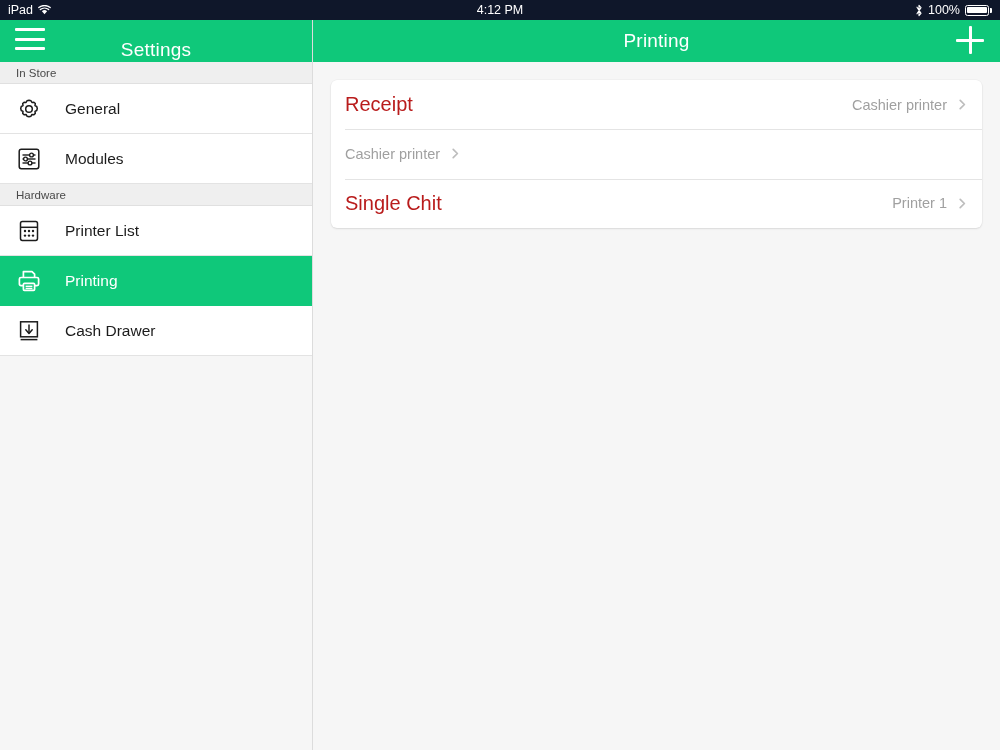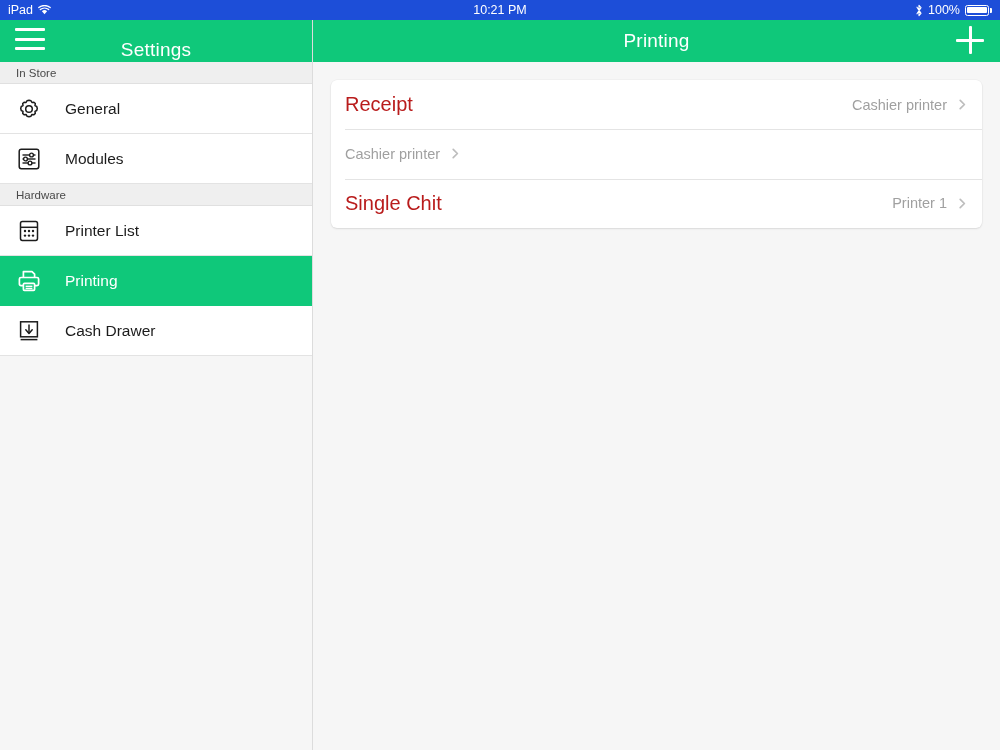--- a/index.html
+++ b/index.html
@@ -7,21 +7,21 @@
     width:1000px; height:750px;
     font-family:"Liberation Sans", sans-serif;
     background:#f6f6f6;
     overflow:hidden;
   }
   #app { position:relative; width:1000px; height:750px; display:flex; }
 
   
   .statusbar {
     position:absolute; top:0; left:0; width:1000px; height:20px;
-    background:#1d4ed8; color:#ffffff; z-index:20;
+    background:#0f172a; color:#ffffff; z-index:20;
     font-size:12.5px; line-height:20px;
   }
   .sb-left { position:absolute; left:8px; top:0; display:flex; align-items:center; gap:5px; height:20px; }
   .sb-center { position:absolute; left:0; width:1000px; text-align:center; height:20px; }
   .sb-right { position:absolute; right:8px; top:0; display:flex; align-items:center; gap:5px; height:20px; }
   .wifi-icon svg, .bt-icon svg { display:block; }
   .battery { display:flex; align-items:center; }
   .battery .shell {
     width:24px; height:11px; border:1.3px solid #ffffff; border-radius:2.5px;
     padding:1.3px; display:block;
@@ -110,21 +110,21 @@
     <div class="sb-left">
       <span>iPad</span>
       <span class="wifi-icon">
         <svg width="13" height="10" viewBox="0 0 13 10">
           <path d="M6.5 9.2 L3.9 6.2 a4 4 0 0 1 5.2 0 Z" fill="#fff"></path>
           <path d="M2.3 4.6 a6.4 6.4 0 0 1 8.4 0" stroke="#fff" stroke-width="1.3" fill="none" stroke-linecap="round"></path>
           <path d="M0.8 2.6 a8.8 8.8 0 0 1 11.4 0" stroke="#fff" stroke-width="1.3" fill="none" stroke-linecap="round"></path>
         </svg>
       </span>
     </div>
-    <div class="sb-center">10:21 PM</div>
+    <div class="sb-center">4:12 PM</div>
     <div class="sb-right">
       <span class="bt-icon">
         <svg width="8" height="13" viewBox="0 0 8 13">
           <path d="M2 3.2 L6 9.4 L4 11.6 L4 1.4 L6 3.6 L2 9.8" stroke="#fff" stroke-width="1.15" fill="none" stroke-linejoin="round" stroke-linecap="round"></path>
         </svg>
       </span>
       <span>100%</span>
       <span class="battery">
         <span class="shell">
             <span class="fill"></span>

